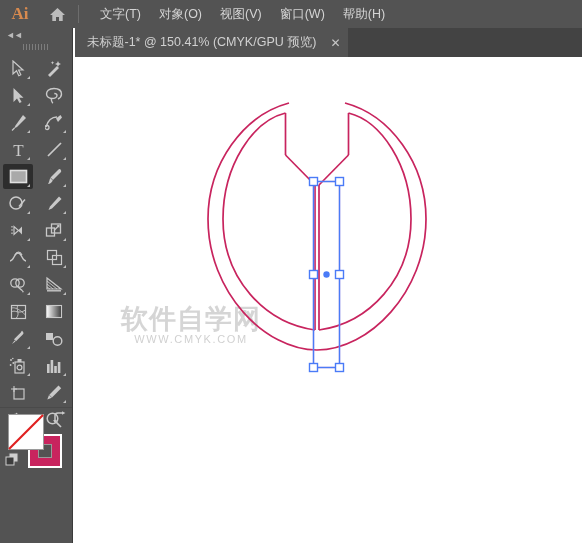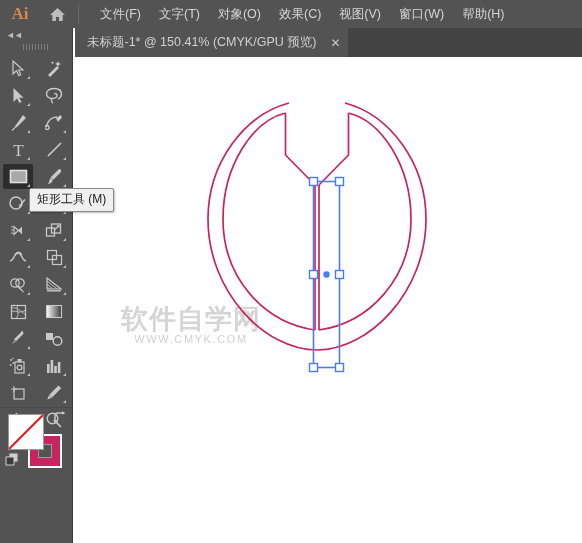--- a/index.html
+++ b/index.html
@@ -230,24 +230,22 @@
 
   <div class="menubar">
     <div class="ai-logo">Ai</div>
     <div class="home-btn">
       <svg width="17" height="15" viewBox="0 0 17 15">
         <path d="M8.5 1 L16 8 L13.7 8 L13.7 14 L10 14 L10 10 L7 10 L7 14 L3.3 14 L3.3 8 L1 8 Z" fill="#bdbdbd"></path>
       </svg>
     </div>
     <div class="menu-divider"></div>
     <div class="menu-items">
-      <div class="menu-item">文件(F)</div>
       <div class="menu-item">文字(T)</div>
       <div class="menu-item">对象(O)</div>
-      <div class="menu-item">效果(C)</div>
       <div class="menu-item">视图(V)</div>
       <div class="menu-item">窗口(W)</div>
       <div class="menu-item">帮助(H)</div>
     </div>
   </div>
 
   <div class="tabbar">
     <div class="doc-tab">
       <span class="doc-tab-title">未标题-1* @ 150.41% (CMYK/GPU 预览)</span>
       <span class="doc-tab-close">✕</span>
@@ -624,15 +622,14 @@
       <rect x="222.5" y="213.5" width="8" height="8" fill="#ffffff" stroke="#4a7bf7" stroke-width="1.4"></rect>
 
       <rect x="196.5" y="120.5" width="8" height="8" fill="#ffffff" stroke="#4a7bf7" stroke-width="1.4"></rect>
       <rect x="222.5" y="120.5" width="8" height="8" fill="#ffffff" stroke="#4a7bf7" stroke-width="1.4"></rect>
       <rect x="196.5" y="306.5" width="8" height="8" fill="#ffffff" stroke="#4a7bf7" stroke-width="1.4"></rect>
       <rect x="222.5" y="306.5" width="8" height="8" fill="#ffffff" stroke="#4a7bf7" stroke-width="1.4"></rect>
     </svg>
 
   </div>
 
-  <div class="tooltip">矩形工具 (M)</div>
 
 </div>
 
 </body></html>

